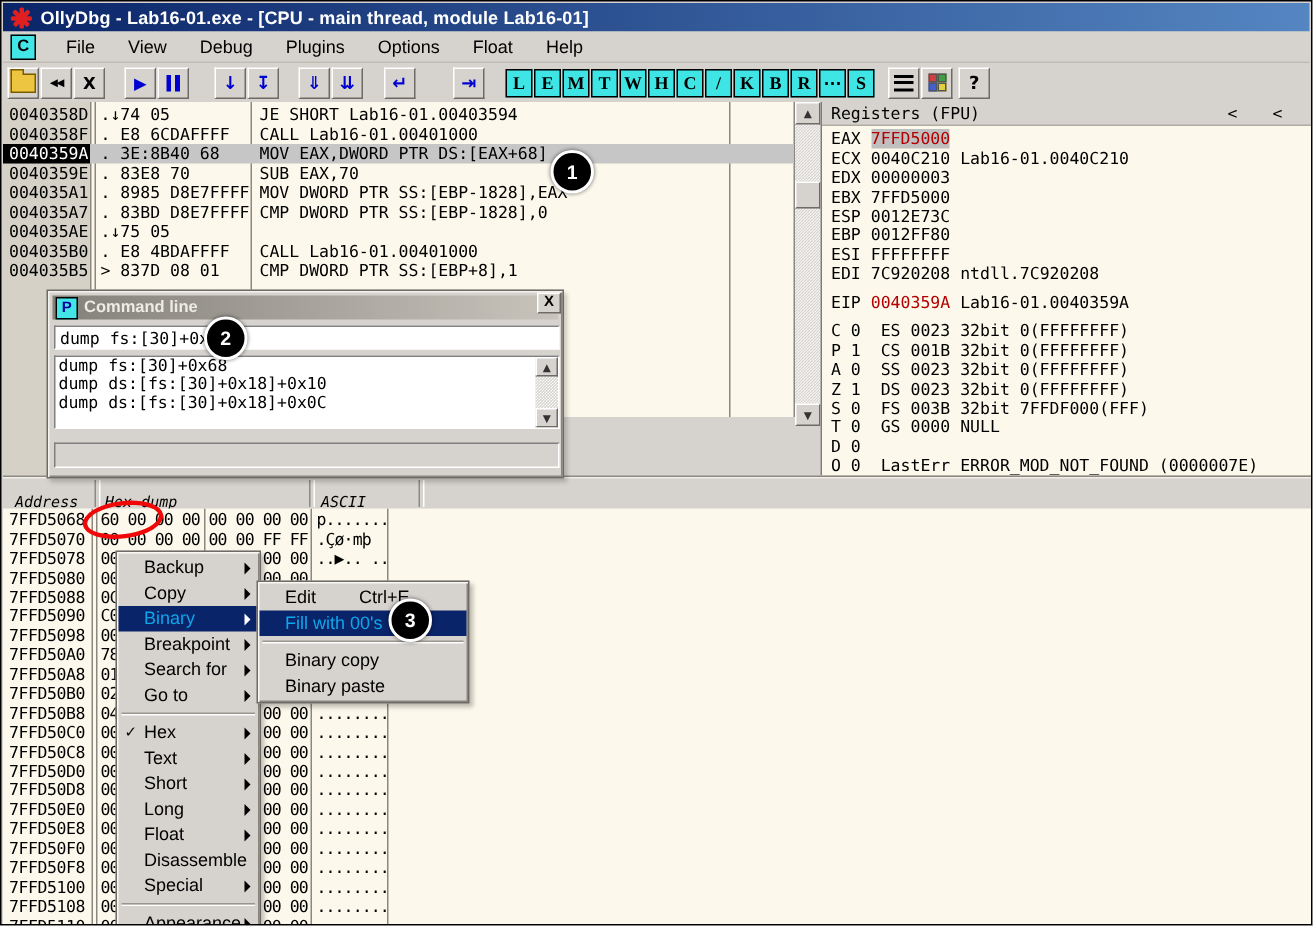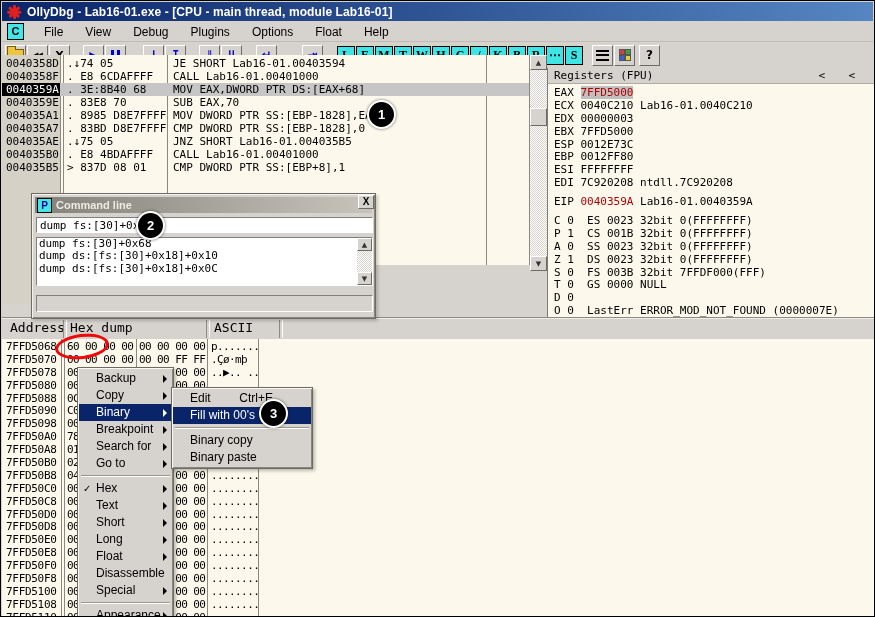--- a/index.html
+++ b/index.html
@@ -39,21 +39,21 @@
     background:#EEC540;border:1px solid #7a5c00;border-bottom:none;}
   .icon-pause{width:9px;height:11px;
     background:linear-gradient(90deg,#0000D0 0 3px,transparent 3px 6px,#0000D0 6px 9px);}
   .icon-list{width:13px;height:11px;display:flex;flex-direction:column;justify-content:space-between;}
   .icon-list b{height:2px;background:#000;display:block;}
   .icon-list b:before{content:"";}
   .icon-tiles{width:12px;height:12px;display:grid;grid-template-columns:6px 6px;grid-template-rows:6px 6px;}
   .icon-tiles i{border:1px solid #555;box-sizing:border-box;}
 
   
-  #disasm-pane{position:absolute;left:1px;top:54px;width:545px;height:210px;background:#FCF8EB;}
+  #disasm-pane{position:absolute;left:1px;top:67px;width:545px;height:210px;background:#FCF8EB;}
   #disasm-addrcol{position:absolute;left:0;top:0;width:58px;height:249px;background:#D5D1C7;}
   .vline{position:absolute;top:0;bottom:0;width:1px;background:#8C8880;}
   #disasm-rows{position:absolute;left:0;top:2px;width:527px;}
   .dis-row{position:relative;height:13px;line-height:13px;font-size:11px;white-space:pre;}
   .dis-row.sel{background:#C6C6C6;}
   .dis-addr{position:absolute;left:0;top:0;width:58px;height:13px;padding-left:4px;box-sizing:border-box;}
   .dis-addr.origin{background:#D40000;color:#000;}
   .dis-addr.eip{background:#000;color:#fff;}
   .dis-hex{position:absolute;left:62px;top:0;width:103px;padding-left:3px;box-sizing:border-box;overflow:hidden;}
   .dis-code{position:absolute;left:167px;top:0;padding-left:4px;}
@@ -81,21 +81,21 @@
   #reg-header .rbtn{position:absolute;top:0;font-size:11px;}
   #reg-rows{position:absolute;left:6px;top:19px;right:2px;font-size:11px;line-height:12.9px;white-space:pre;}
   .reg-line{height:12.9px;}
   .reg-val-hl{background:#BFBFBF;color:#B40000;}
   .reg-val-red{color:#B40000;}
   .gap-top{margin-top:6px;}
 
   
   #dump-header{position:absolute;left:1px;top:316px;width:873px;height:22px;background:#D6D3CE;
     border-top:1px solid #8E8A82;border-bottom:1px solid #8E8A82;box-shadow:inset 0 1px 0 #F0EEE8;}
-  #dump-header .hlabel{position:absolute;top:2px;font-size:13px;}
+  #dump-header .hlabel{position:absolute;top:12px;font-size:10px;font-style:italic;}
   .hsep{position:absolute;top:2px;bottom:2px;width:2px;
     border-left:1px solid #8E8A82;border-right:1px solid #fff;}
   #dump-pane{position:absolute;left:1px;top:338px;width:873px;height:277px;background:#FCF8EB;overflow:hidden;}
   #dump-rows{position:absolute;left:0;top:2px;width:430px;}
   .dmp-row{position:relative;height:12.9px;line-height:12.9px;font-size:11px;white-space:pre;}
   .dmp-addr{position:absolute;left:4px;letter-spacing:-0.3px;}
   .dmp-b1{position:absolute;left:65px;letter-spacing:-0.6px;}
   .dmp-b2{position:absolute;left:137px;letter-spacing:-0.6px;}
   .dmp-ascii{position:absolute;left:209px;letter-spacing:-0.6px;}
 
@@ -124,21 +124,21 @@
   #dlg-status{position:absolute;left:4px;top:101px;width:337px;height:17px;box-sizing:border-box;
     border:1px solid;border-color:#808080 #fff #fff #808080;background:#D6D3CE;}
 
   
   .cmenu{position:absolute;background:#D6D3CE;border:1px solid #6E6B66;box-sizing:border-box;
     box-shadow:inset 1px 1px 0 #FAF8F2, inset -1px -1px 0 #8A867E, 2px 2px 3px rgba(0,0,0,.25);
     padding:2px 1px;}
   #ctx{left:76px;top:366px;width:97px;z-index:40;}
   #subctx{left:170px;top:386px;width:142px;z-index:41;}
   .mitem{position:relative;height:17px;line-height:17px;font-size:12px;color:#000;padding-left:17px;}
-  .mitem.hl{background:#0A246A;color:#ffffff;}
+  .mitem.hl{background:#0A246A;color:#0ea5e9;}
   .msep{height:8px;position:relative;}
   .msep:after{content:"";position:absolute;left:2px;right:2px;top:3px;height:1px;background:#9A968E;
     box-shadow:0 1px 0 #fff;}
   .arrow{position:absolute;right:5px;top:4.5px;width:0;height:0;
     border-left:4px solid #000;border-top:4px solid transparent;border-bottom:4px solid transparent;}
   .mitem.hl .arrow{border-left-color:#fff;}
   .check{position:absolute;left:4px;font-size:10px;}
   .shortcut{position:absolute;right:38px;margin-left:16px;}
 
   
@@ -271,21 +271,21 @@
     <div class="vline" style="left:165px"></div>
     <div class="vline" style="left:484px"></div>
     <div class="vline" style="left:527px"></div>
     <div id="disasm-rows">
         <div class="dis-row"><span class="dis-addr ">0040358D</span><span class="dis-hex">.↓74 05</span><span class="dis-code">JE SHORT Lab16-01.00403594</span></div>
         <div class="dis-row"><span class="dis-addr ">0040358F</span><span class="dis-hex">. E8 6CDAFFFF</span><span class="dis-code">CALL Lab16-01.00401000</span></div>
         <div class="dis-row sel"><span class="dis-addr eip">0040359A</span><span class="dis-hex">. 3E:8B40 68</span><span class="dis-code">MOV EAX,DWORD PTR DS:[EAX+68]</span></div>
         <div class="dis-row"><span class="dis-addr ">0040359E</span><span class="dis-hex">. 83E8 70</span><span class="dis-code">SUB EAX,70</span></div>
         <div class="dis-row"><span class="dis-addr ">004035A1</span><span class="dis-hex">. 8985 D8E7FFFF</span><span class="dis-code">MOV DWORD PTR SS:[EBP-1828],EAX</span></div>
         <div class="dis-row"><span class="dis-addr ">004035A7</span><span class="dis-hex">. 83BD D8E7FFFF</span><span class="dis-code">CMP DWORD PTR SS:[EBP-1828],0</span></div>
-        <div class="dis-row"><span class="dis-addr ">004035AE</span><span class="dis-hex">.↓75 05</span><span class="dis-code">JNZ SHORT Lab16-01.004035B5</span></div>
+        <div class="dis-row"><span class="dis-addr ">004035AE</span><span class="dis-hex">.↓75 05</span></div>
         <div class="dis-row"><span class="dis-addr ">004035B0</span><span class="dis-hex">. E8 4BDAFFFF</span><span class="dis-code">CALL Lab16-01.00401000</span></div>
         <div class="dis-row"><span class="dis-addr ">004035B5</span><span class="dis-hex">&gt; 837D 08 01</span><span class="dis-code">CMP DWORD PTR SS:[EBP+8],1</span></div>
       </div>
     <div id="dis-scroll">
       <div class="sb-trk track"></div>
       <div class="sb-up sb-btn">▲</div>
       <div class="sb-th"></div>
       <div class="sb-dn sb-btn">▼</div>
     </div>
   </div>

